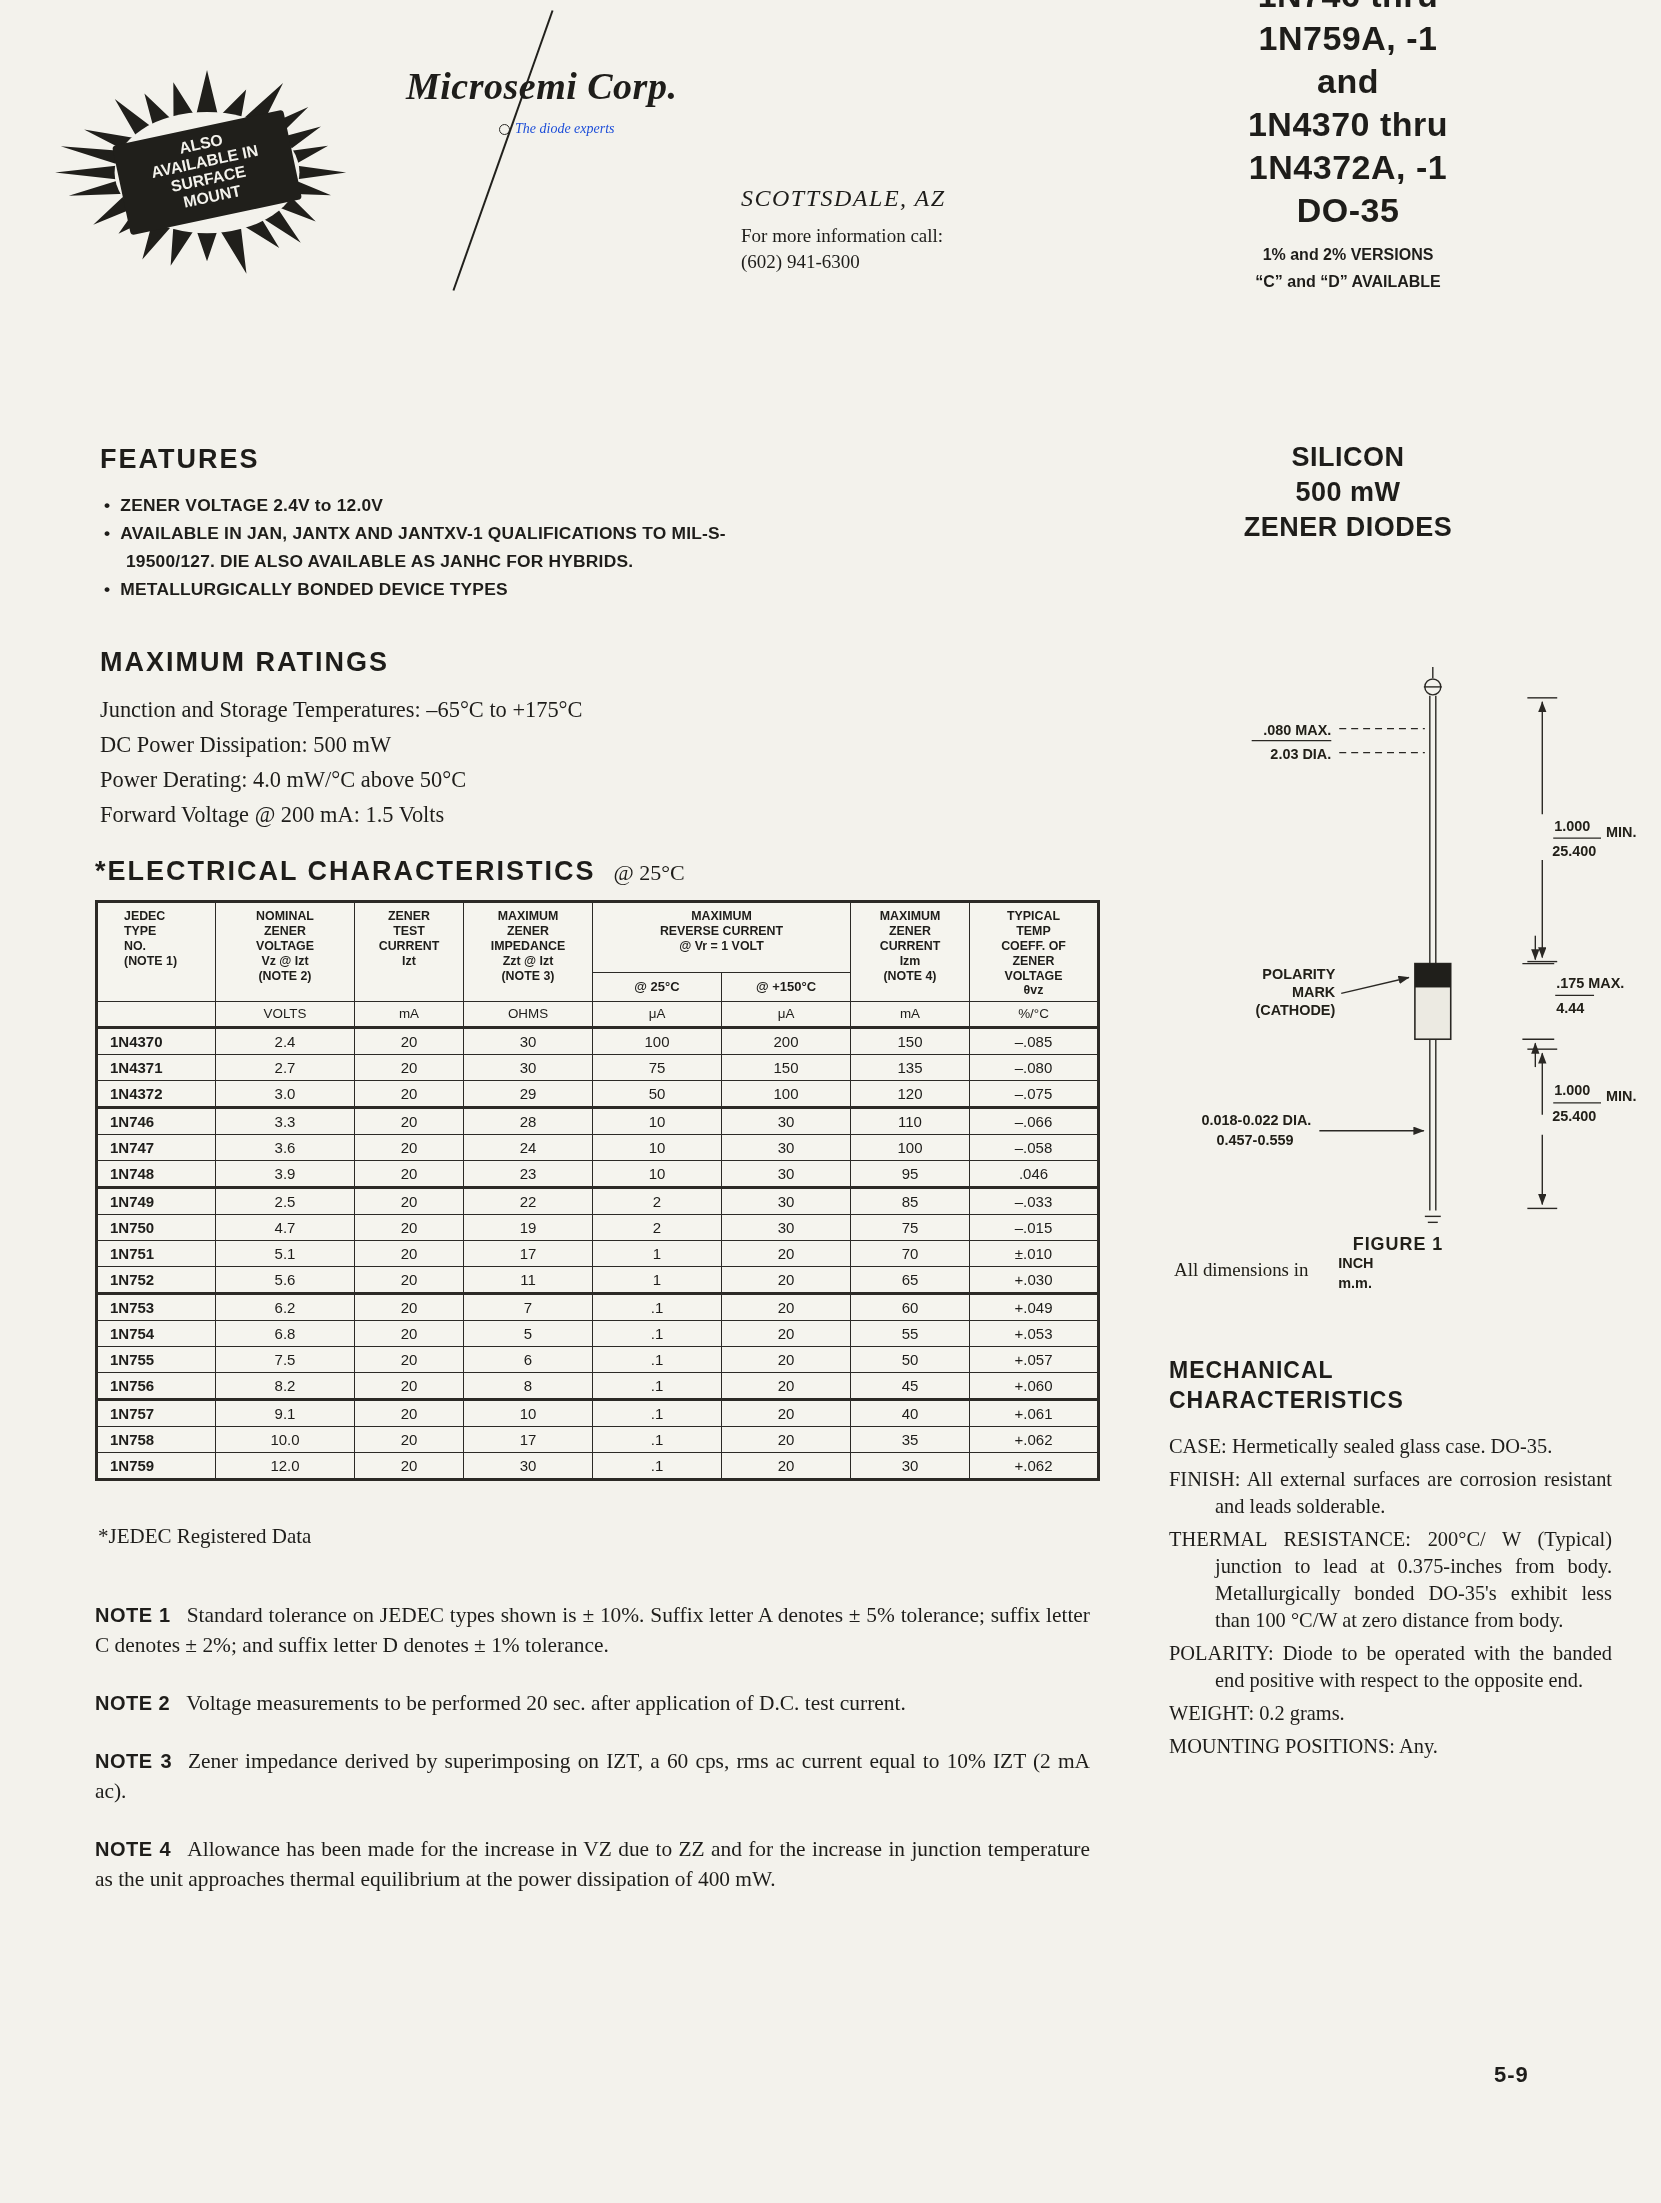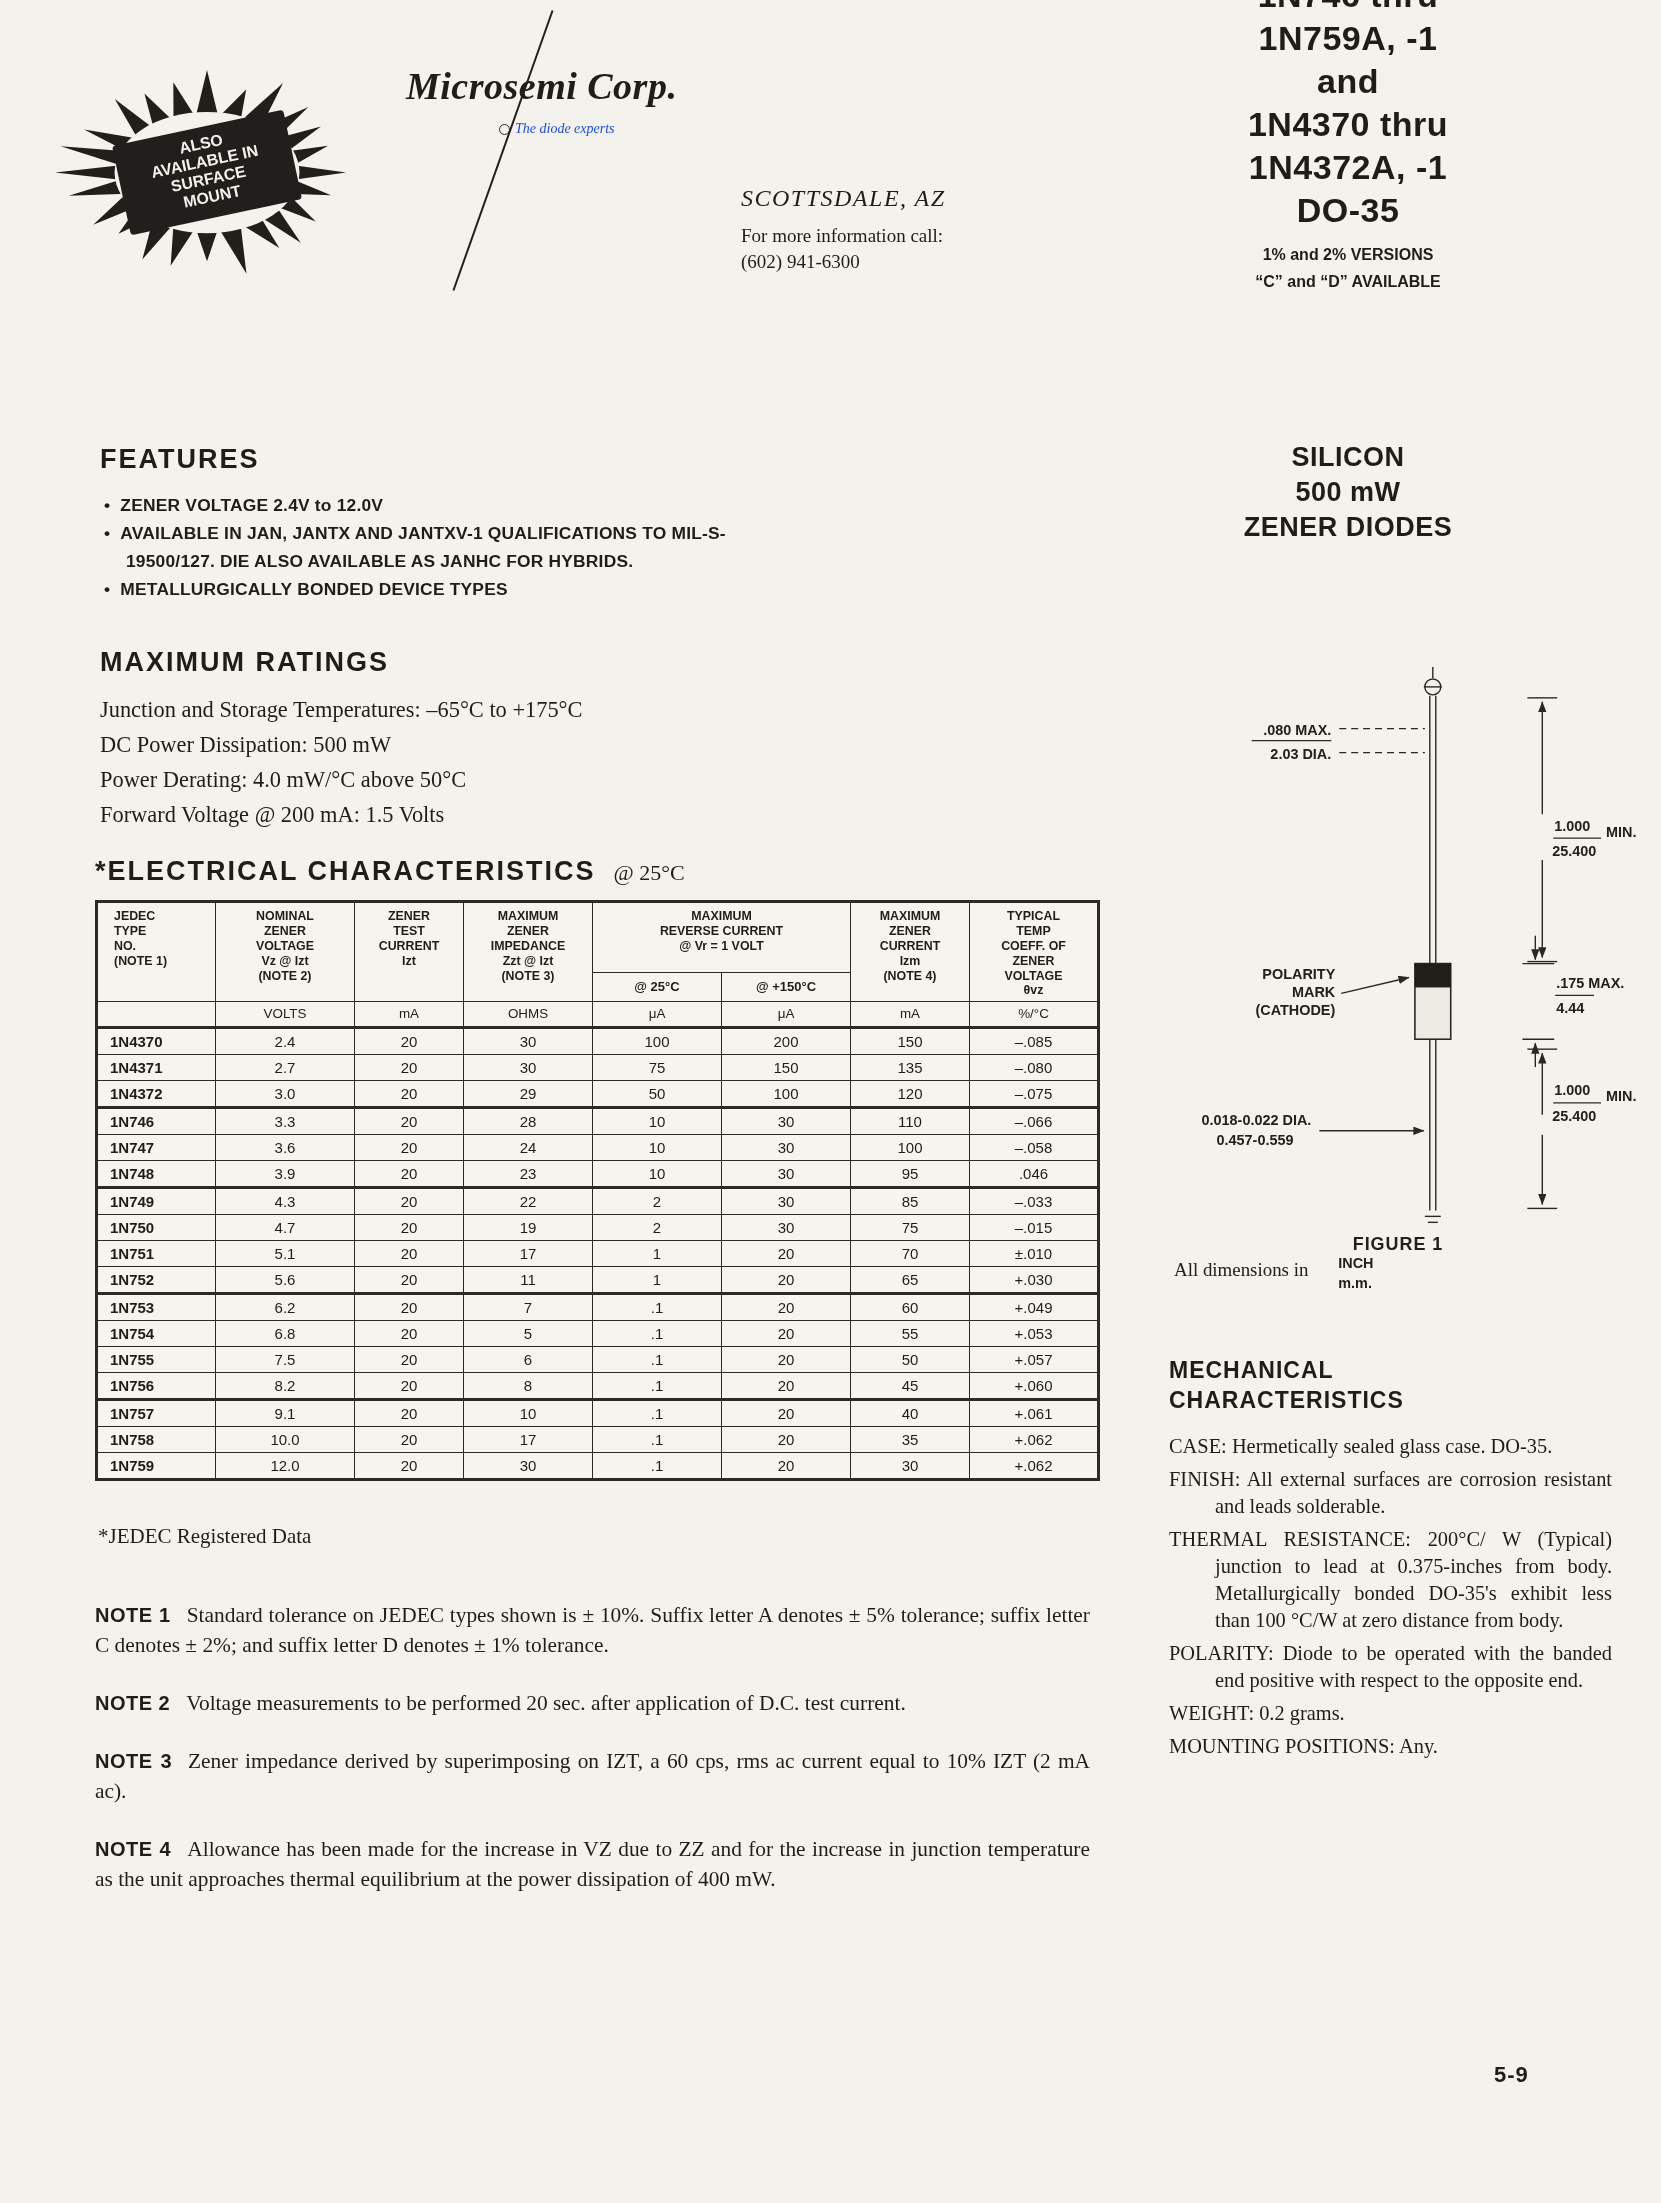--- a/index.html
+++ b/index.html
@@ -32,21 +32,21 @@
   .ratings .lines{margin-top:14px;font:22.4px/35px "Liberation Serif",serif;}
   .elec-head{position:absolute;left:95px;top:856px;}
   .elec-head .main{font:bold 27px "Liberation Sans",sans-serif;letter-spacing:2px;}
   .elec-head .at{font:22px "Liberation Serif",serif;margin-left:14px;}
 
   
   .table-wrap{position:absolute;left:95px;top:900px;}
   .elec-table{border-collapse:collapse;border:3px solid #2c2a26;background:#f5f4ee;table-layout:fixed;}
   .elec-table th,.elec-table td{border:1px solid #2c2a26;overflow:hidden;}
   .elec-table thead th{font:bold 12.4px/1.2 "Liberation Sans",sans-serif;text-align:center;vertical-align:top;padding:6px 2px 3px;}
-  .elec-table thead th.th-left{text-align:left;padding-left:16px;}
+  .elec-table thead th.th-left{text-align:left;padding-left:26px;}
   .elec-table thead tr.sub th{vertical-align:middle;font-size:13px;padding:3px;}
   .elec-table thead tr.units th{font-weight:normal;font-size:13.4px;padding:4px 2px;vertical-align:middle;}
   .elec-table tbody{border-top:3px solid #2c2a26;}
   .elec-table td{font:15px "Liberation Sans",sans-serif;text-align:center;height:25px;padding:0 4px;}
   .elec-table td.cell-jedec{text-align:left;padding-left:12px;font-weight:bold;}
   .jedec-note{position:absolute;left:98px;top:1524px;font:21px "Liberation Serif",serif;}
 
   
   .notes{position:absolute;left:95px;top:1600px;width:995px;}
   .note{font:21.4px/30px "Liberation Serif",serif;margin:0 0 28px 0;text-align:justify;}
@@ -295,21 +295,21 @@
             <td>23</td>
             <td>10</td>
             <td>30</td>
             <td>95</td>
             <td>.046</td>
           </tr>
         </tbody>
         <tbody class="grp">
           <tr>
             <td class="cell-jedec">1N749</td>
-            <td>4.3</td>
+            <td>2.5</td>
             <td>20</td>
             <td>22</td>
             <td>2</td>
             <td>30</td>
             <td>85</td>
             <td>–.033</td>
           </tr>
           <tr>
             <td class="cell-jedec">1N750</td>
             <td>4.7</td>

